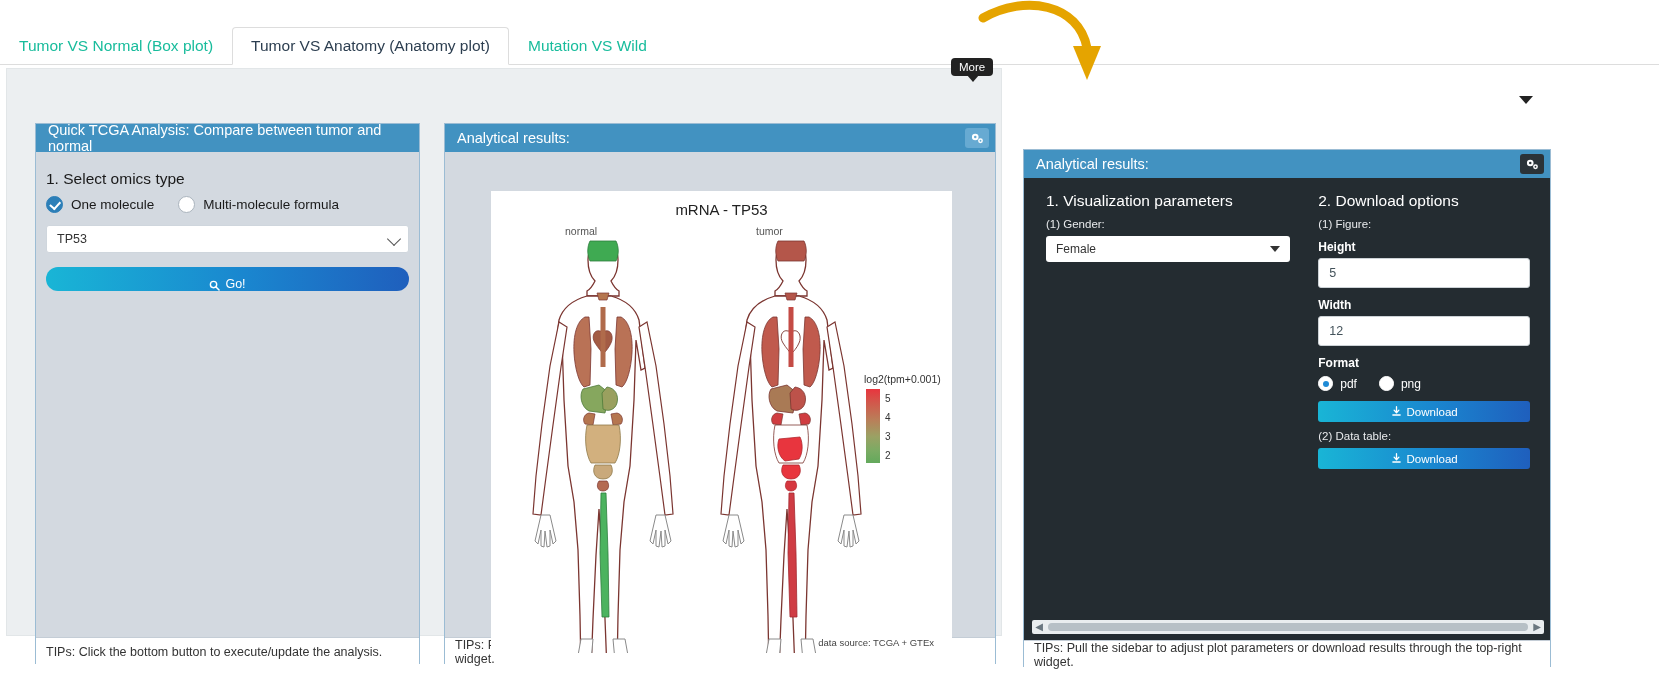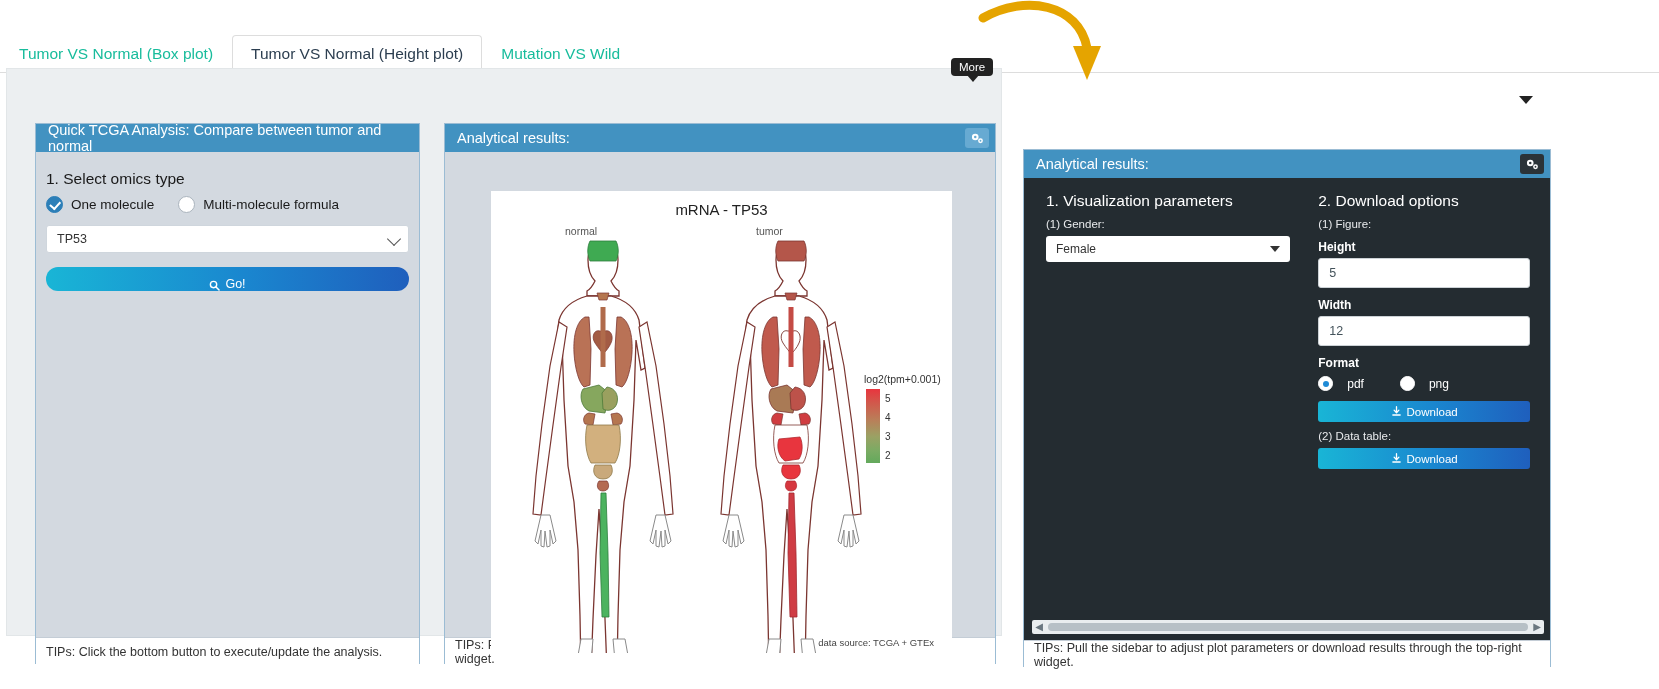--- a/index.html
+++ b/index.html
@@ -8,21 +8,21 @@
     background:#ffffff;
     font-family:"Liberation Sans", sans-serif;
     font-size:13px;
     color:#222;
     overflow:hidden;
     position:relative;
   }
 
   
   #tabbar{
-    position:absolute;left:0;top:30px;width:1659px;height:42px;
+    position:absolute;left:0;top:22px;width:1659px;height:42px;
     border-bottom:1px solid #dddddd;
     display:flex;align-items:flex-end;
   }
   .tab{
     font-size:15.5px;
     padding:9px 18px 10px 18px;
     color:#18bc9c;
     cursor:pointer;
     background:transparent;
     border:1px solid transparent;
@@ -165,21 +165,21 @@
   .r-sel{
     width:100%;height:26px;background:#fff;border-radius:3px;position:relative;
     display:flex;align-items:center;padding:0 24px 0 10px;font-size:12px;color:#333;
     box-sizing:border-box;cursor:pointer;
   }
   .r-input{
     width:100%;height:30px;background:#fff;border:1px solid #ccd2d6;border-radius:3px;
     display:flex;align-items:center;padding:0 10px;font-size:12.5px;color:#43525a;
     box-sizing:border-box;
   }
-  .r-radio-row{display:flex;align-items:center;gap:14px;color:#fff;font-size:12px;margin:6px 0 10px 0;}
+  .r-radio-row{display:flex;align-items:center;gap:7px;color:#fff;font-size:12px;margin:6px 0 10px 0;}
   .r-radio{width:13px;height:13px;border-radius:50%;background:#fff;border:1px solid #fff;flex:none;
     display:inline-flex;align-items:center;justify-content:center;cursor:pointer;}
   .r-radio.on{background:#fff;}
   .r-radio.on::after{content:"";width:6px;height:6px;border-radius:50%;background:#1f8bd6;}
   .dl-btn{
     width:100%;height:21px;border-radius:3px;
     background:linear-gradient(90deg,#19b5d6 0%,#1a86cf 55%,#1f5fbd 100%);
     color:#fff;font-size:11.5px;display:flex;align-items:center;justify-content:center;gap:5px;
     cursor:pointer;margin-top:4px;
   }
@@ -206,21 +206,21 @@
   #rtooltip-caret{
     position:absolute;left:1519px;top:96px;
     border-left:7px solid transparent;border-right:7px solid transparent;border-top:8px solid #222;
   }
 </style>
 </head>
 <body>
 
 <div id="tabbar">
   <div class="tab">Tumor VS Normal (Box plot)</div>
-  <div class="tab active">Tumor VS Normal (Height plot)</div>
+  <div class="tab active">Tumor VS Anatomy (Anatomy plot)</div>
   <div class="tab">Mutation VS Wild</div>
 </div>
 
 <div id="stage"></div>
 
 <div class="card" id="leftcard">
   <div class="card-head">
     <span>Quick TCGA Analysis: Compare between tumor and normal</span>
   </div>
   <div class="card-body">

